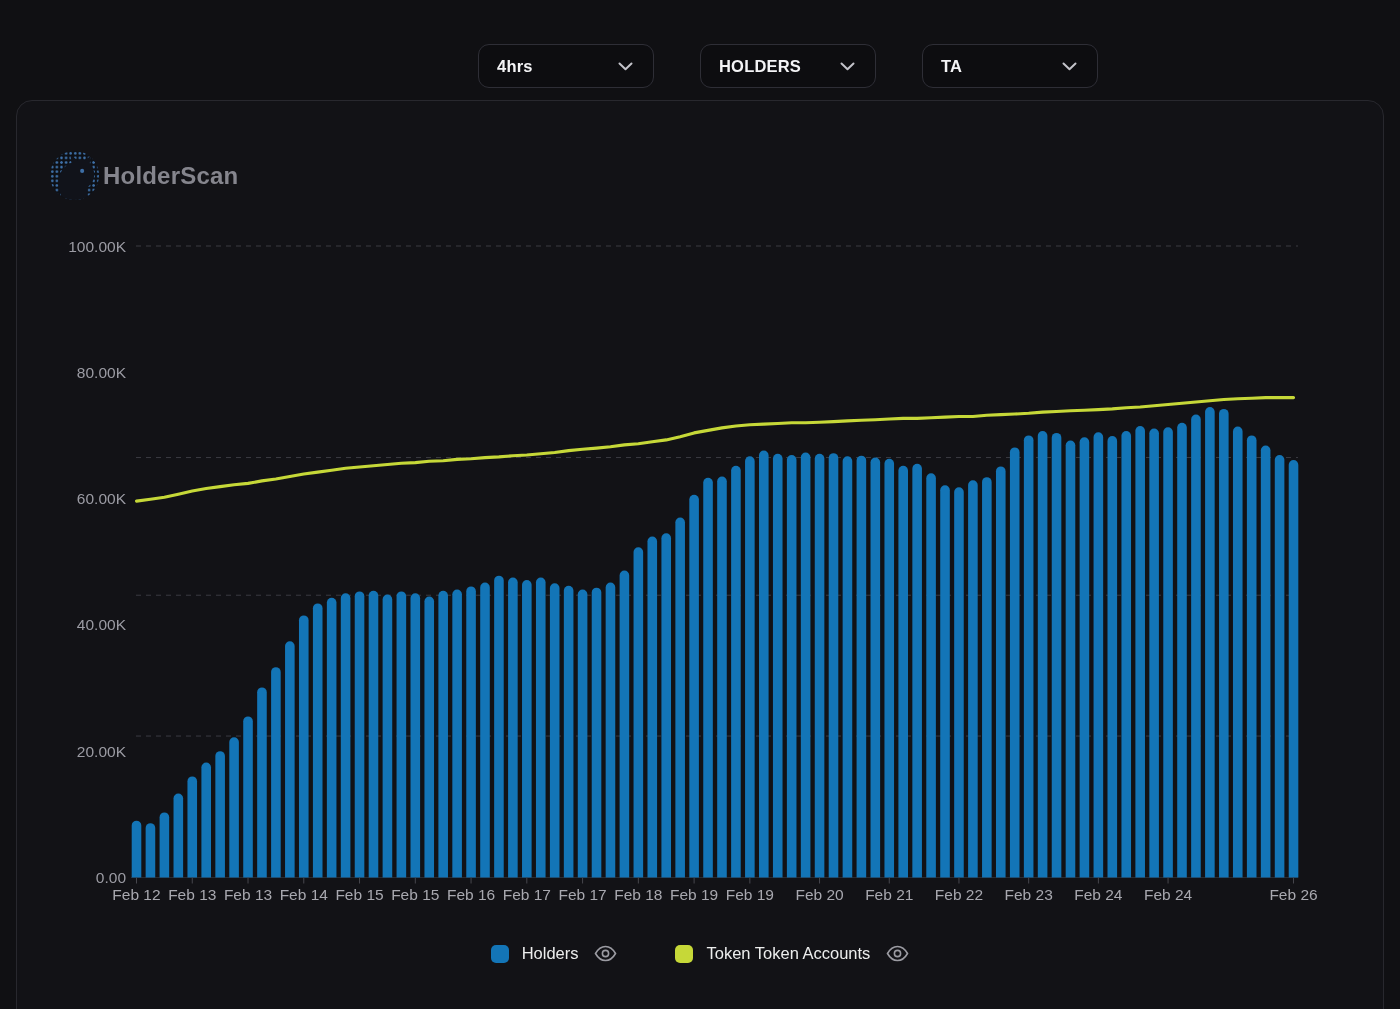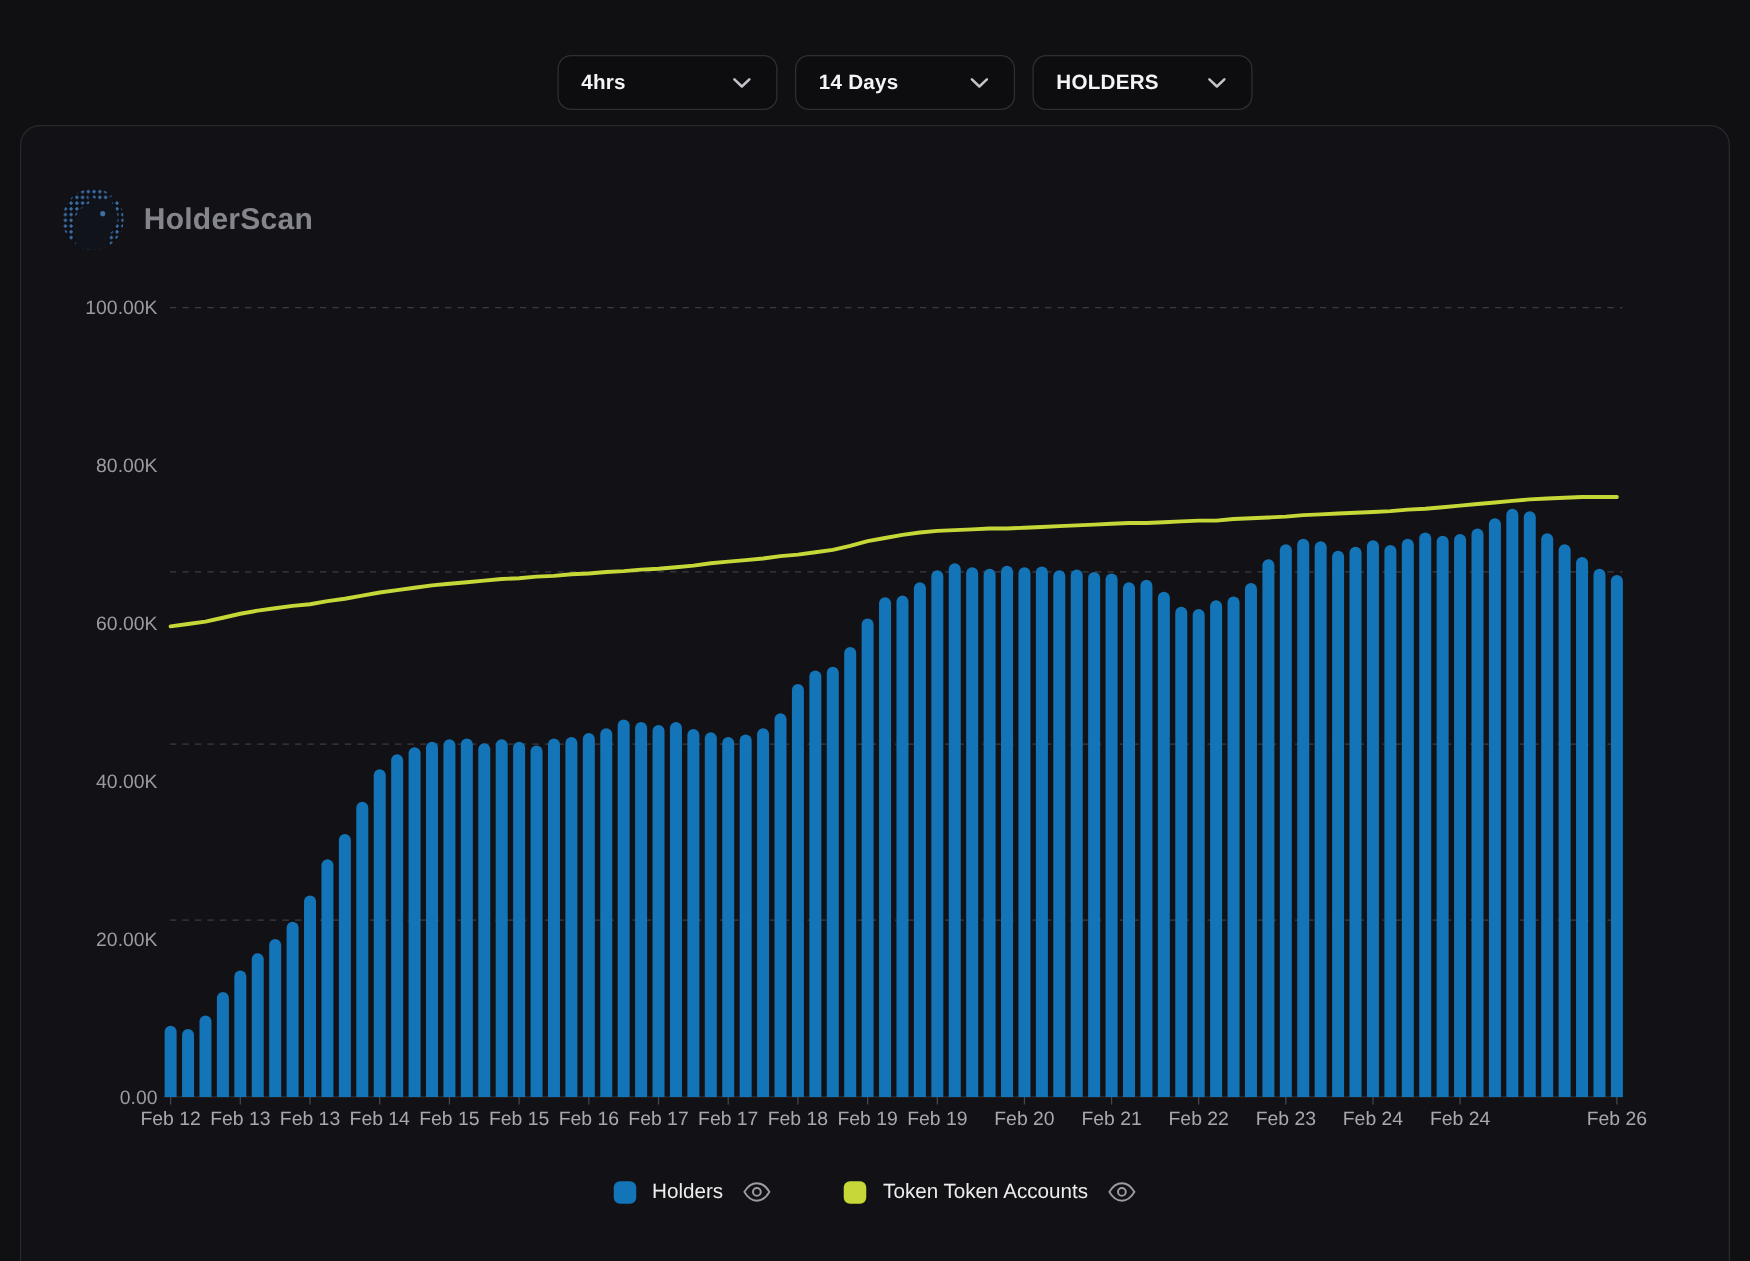--- a/index.html
+++ b/index.html
@@ -3,27 +3,27 @@
 <meta charset="utf-8">
 <title>HolderScan</title>
 <style>
   * { margin:0; padding:0; box-sizing:border-box; }
   html,body { width:1400px; height:1009px; overflow:hidden; background:#101013;
               font-family:"Liberation Sans", sans-serif; }
   
   .topbar { position:absolute; left:446px; top:44px; display:flex; gap:14px; z-index:5; }
   .dropdown { width:176px; height:44px; display:flex; align-items:center; justify-content:space-between;
               padding:0 20px 0 18px; background:#0d0d10; border:1px solid #2e2e36; border-radius:11px;
-              color:#f4f4f6; font-size:16.5px; font-weight:700; cursor:pointer; letter-spacing:.2px; }
+              color:#f4f4f6; font-size:16.5px; font-weight:700; cursor:pointer; letter-spacing:.2px;margin-left:32px; }
   .dropdown svg { flex:0 0 auto; }
   
   .card { position:absolute; left:16px; top:100px; width:1368px; height:940px;
           background:#121216; border:1px solid #28282e; border-radius:16px; z-index:1; }
   
-  .brand { position:absolute; left:50px; top:151px; display:flex; align-items:center; gap:16px; z-index:3; }
+  .brand { position:absolute; left:50px; top:151px; display:flex; align-items:center; gap:4px; z-index:3; }
   .brand-icon { position:relative; width:49px; height:49px; border-radius:50%;
                 background-color:#0d1016;
                 background-image:radial-gradient(circle,#3e6fa6 1.1px, rgba(0,0,0,0) 1.45px);
                 background-size:4.6px 4.6px; overflow:hidden; }
   .brand-icon svg { position:absolute; left:0; top:0; }
   .brand-title { color:#85858d; font-size:24px; font-weight:700; letter-spacing:.2px; }
   
   #chart { position:absolute; left:0; top:0; z-index:2; }
   
   .legend { position:absolute; left:0; top:944px; width:1400px; display:flex;
@@ -37,27 +37,27 @@
 <body>
 
 <div class="topbar">
   <button class="dropdown">
     <span>4hrs</span>
     <svg width="15" height="9" viewBox="0 0 15 9">
         <path d="M1.5 1.5 L7.5 7.2 L13.5 1.5" fill="none" stroke="#c3c3ca" stroke-width="2" stroke-linecap="round" stroke-linejoin="round"></path>
       </svg>
   </button>
   <button class="dropdown">
-    <span>14 Days</span>
+    <span>HOLDERS</span>
     <svg width="15" height="9" viewBox="0 0 15 9">
         <path d="M1.5 1.5 L7.5 7.2 L13.5 1.5" fill="none" stroke="#c3c3ca" stroke-width="2" stroke-linecap="round" stroke-linejoin="round"></path>
       </svg>
   </button>
   <button class="dropdown">
-    <span>HOLDERS</span>
+    <span>TA</span>
     <svg width="15" height="9" viewBox="0 0 15 9">
         <path d="M1.5 1.5 L7.5 7.2 L13.5 1.5" fill="none" stroke="#c3c3ca" stroke-width="2" stroke-linecap="round" stroke-linejoin="round"></path>
       </svg>
   </button>
 </div>
 
 <div class="card"></div>
 
 <div class="brand">
   <span class="brand-icon">

